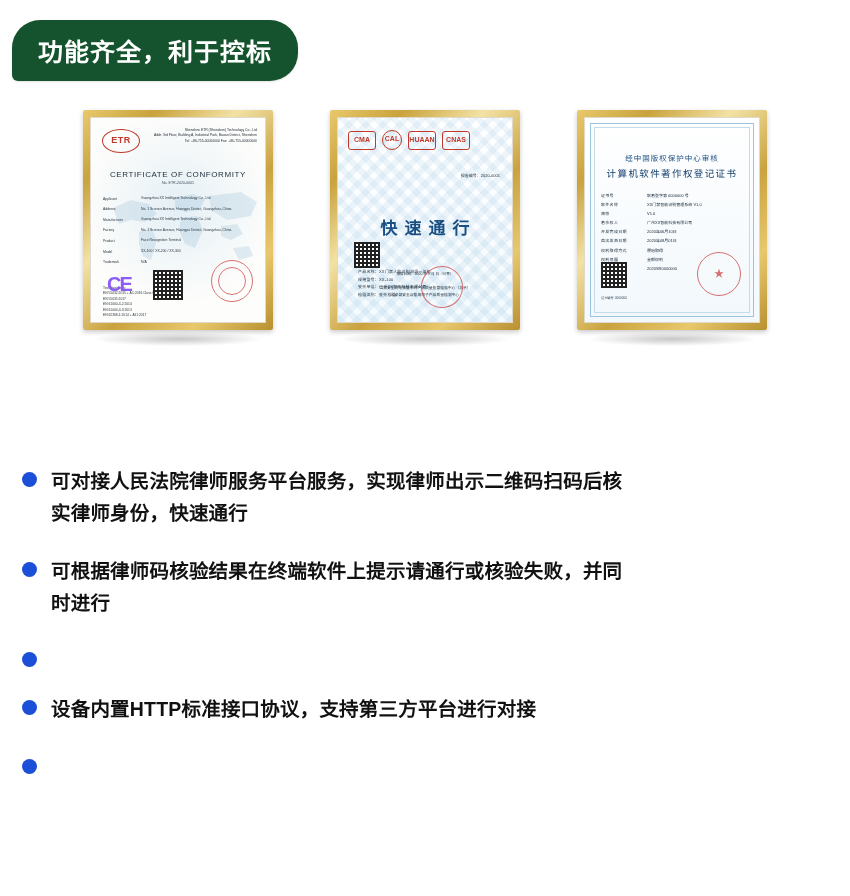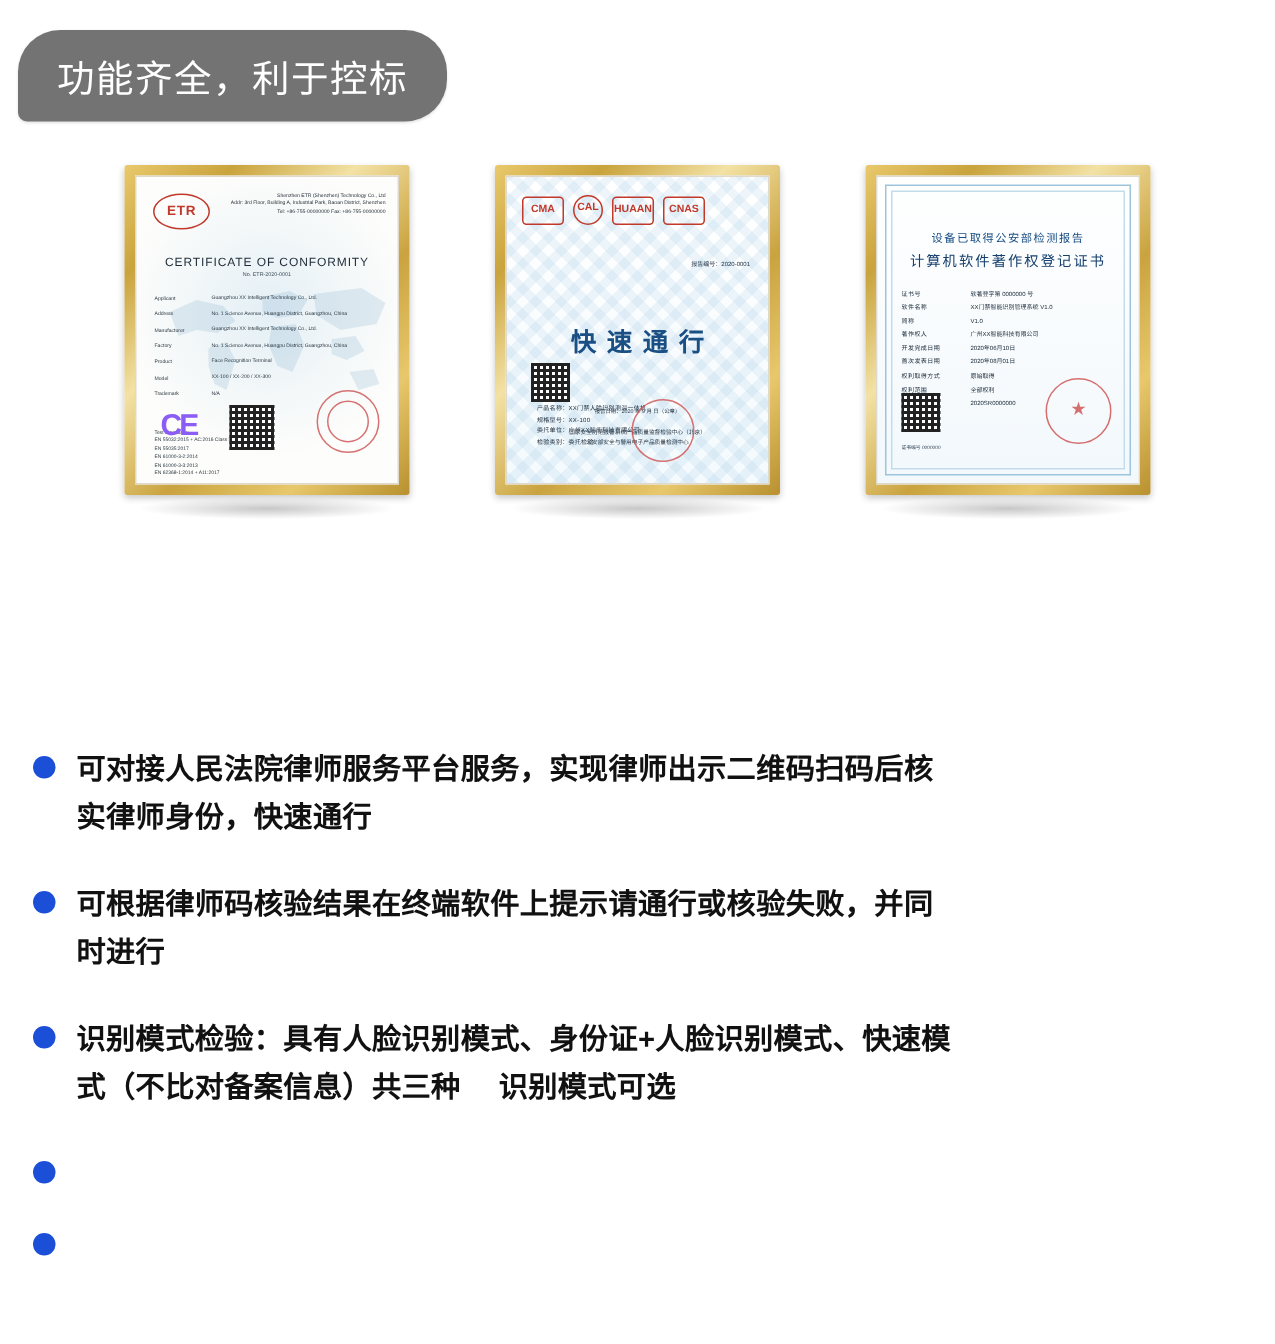--- a/index.html
+++ b/index.html
@@ -21,24 +21,24 @@
   }
 
   
   .banner-wrap {
     position: absolute;
     top: 20px;
     left: 12px;
   }
   .banner {
     display: inline-block;
-    background: #737373;
+    background: #14532d;
     color: #ffffff;
     font-size: 25px;
-    font-weight: normal;
+    font-weight: bold;
     letter-spacing: 1px;
     padding: 12px 26px 13px 26px;
     border-radius: 28px 28px 28px 6px;
     box-shadow: 0 1px 2px rgba(0,0,0,0.12);
     white-space: nowrap;
   }
 
   
   .cert-row {
     position: absolute;
@@ -372,21 +372,20 @@
     font-size: 10px;
     line-height: 1;
   }
 
   
   .bullets {
     position: absolute;
     top: 466px;
     left: 0;
     width: 677px;
-    margin-top: 32px;
   }
   .bullet {
     display: flex;
     align-items: flex-start;
     padding: 0 40px 0 22px;
     margin-bottom: 27px;
   }
   .dot {
     flex: 0 0 auto;
     width: 15px;
@@ -511,21 +510,21 @@
         </div>
         <div class="c2-stamp"></div>
       </div>
       <div class="cert-shadow"></div>
     </div>
 
     <div class="cert">
       <div class="cert-inner">
         <div class="c3-bg"></div>
         <div class="c3-border"></div>
-        <div class="c3-h1">设备已取得公安部检测报告</div>
+        <div class="c3-h1">经中国版权保护中心审核</div>
         <div class="c3-h2">计算机软件著作权登记证书</div>
         <div class="c3-fields">
           <div class="c3-field">
             <div class="k">证书号</div>
             <div class="v">软著登字第 0000000 号</div>
           </div>
           <div class="c3-field">
             <div class="k">软件名称</div>
             <div class="v">XX门禁智能识别管理系统 V1.0</div>
           </div>
@@ -574,23 +573,23 @@
     <div class="bullet">
       <div class="dot"></div>
       <div class="btext">可对接人民法院律师服务平台服务，实现律师出示二维码扫码后核实律师身份，快速通行</div>
     </div>
     <div class="bullet">
       <div class="dot"></div>
       <div class="btext">可根据律师码核验结果在终端软件上提示请通行或核验失败，并同时进行</div>
     </div>
     <div class="bullet">
       <div class="dot"></div>
-      <div class="btext">识别模式检验：具有人脸识别模式、身份证+人脸识别模式、快速模式（不比对备案信息）共三种　 识别模式可选</div>
     </div>
     <div class="bullet">
       <div class="dot"></div>
+      <div class="btext">设备内置HTTP标准接口协议，支持第三方平台进行对接</div>
     </div>
     <div class="bullet">
       <div class="dot"></div>
     </div>
   </div>
 
 </div>
 
 </body></html>

